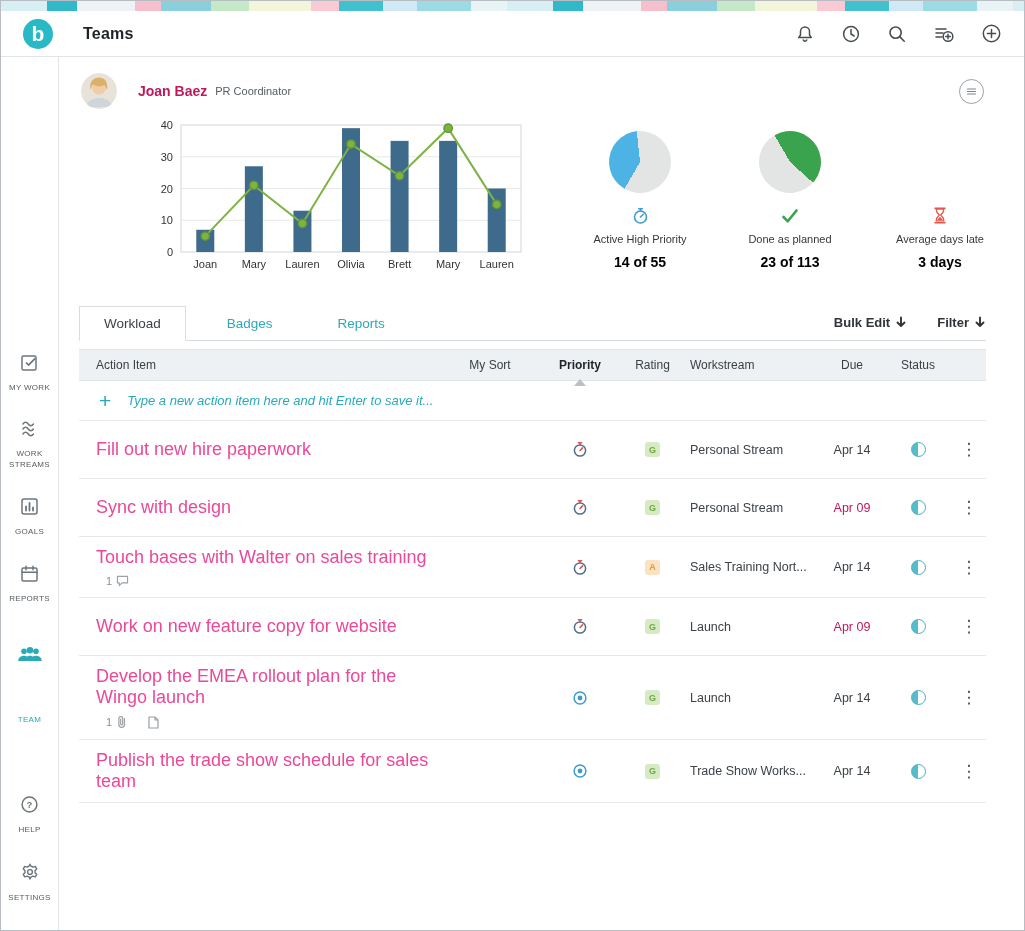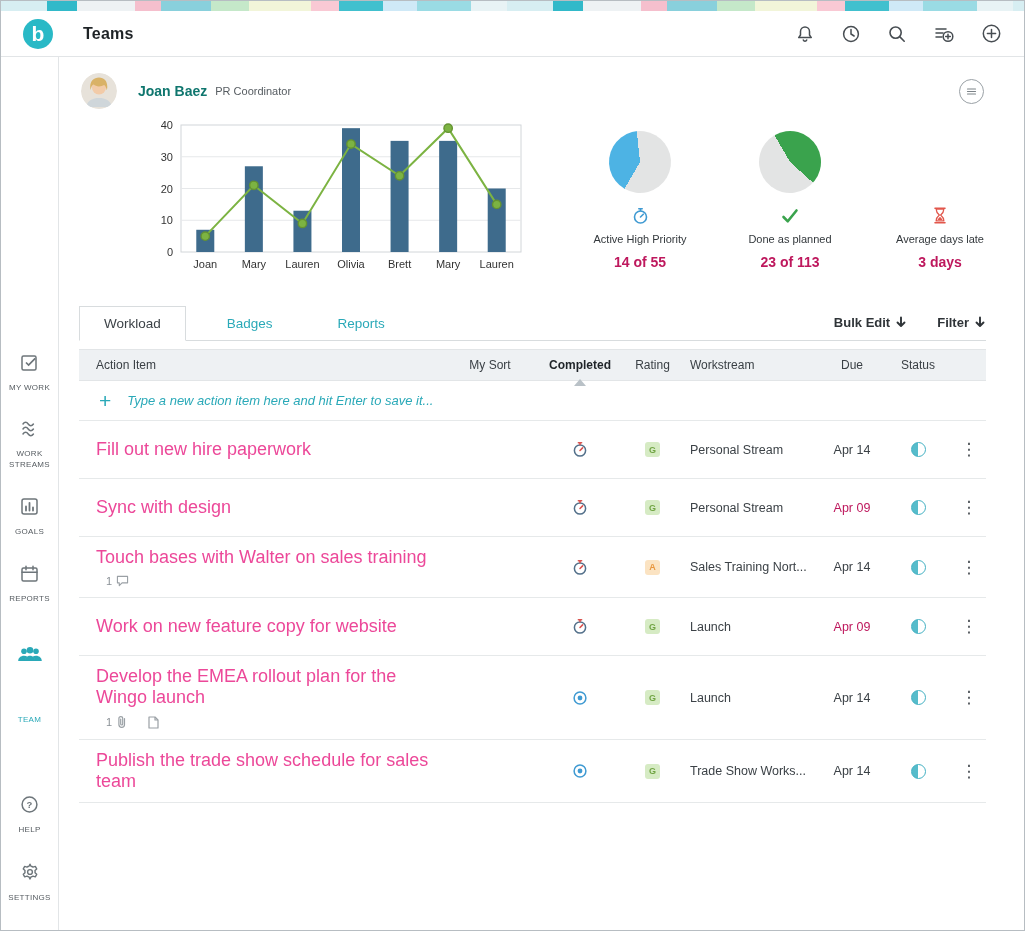--- a/index.html
+++ b/index.html
@@ -25,38 +25,38 @@
   .side-item.active { color:#2aa9b8; }
   .side-item.active .side-label { color:#2aa9b8; }
   .side-item.gap-before { margin-top:14px;gap:48px; }
   .side-item.big-gap-before { margin-top:44px; }
 
   
   .main { position:absolute; left:58px; top:56px; right:0; bottom:0; background:#fff; overflow:hidden; }
 
   .profile-row { display:flex; align-items:center; padding:16px 40px 0 22px; }
   .avatar { width:36px; height:36px; border-radius:50%; overflow:hidden; flex:0 0 auto; }
-  .pname { font-weight:bold; font-size:14px; color:#0f766e; margin-left:21px; }
+  .pname { font-weight:bold; font-size:14px; color:#be185d; margin-left:21px; }
   .prole { font-size:11px; color:#565c61; margin-left:8px; }
   .overview-btn { margin-left:auto; width:25px; height:25px; border-radius:50%; border:1.4px solid #9aa1a6; background:#fff; display:flex; align-items:center; justify-content:center; cursor:pointer; }
 
   .dash-row { display:flex; align-items:flex-start; padding:8px 40px 0 82px; }
   .chart-wrap { width:400px; flex:0 0 auto; }
   .legend { display:flex; justify-content:center; gap:30px; font-size:11px; color:#444; margin-top:8px; padding-left:40px; }
   .legend-item { display:flex; align-items:center; gap:6px; }
   .sw-bar { width:10px; height:10px; background:#3e6b8c; display:inline-block; }
   .sw-line { width:9px; height:9px; border-radius:50%; background:#7cb342; display:inline-block; }
 
   .stats { display:flex; flex:1; justify-content:center; padding-top:14px; margin-left:24px; }
   .stat { display:flex; flex-direction:column; align-items:center; width:150px; }
   .pie { width:62px; height:62px; border-radius:50%; background:#e3e4e4; }
   .pie-spacer { height:62px; }
   .stat-icon { margin-top:13px; height:20px; display:flex; align-items:center; justify-content:center; }
   .stat-label { font-size:11px; color:#33383c; margin-top:7px; }
-  .stat-value { font-size:14px; font-weight:bold; color:#be185d; margin-top:9px; }
+  .stat-value { font-size:14px; font-weight:bold; color:#000000; margin-top:9px; }
 
   
   .tabbar { display:flex; align-items:flex-end; margin:26px 38px 0 20px; border-bottom:1px solid #d8dcde; height:36px;gap:17px; }
   .tab { padding:9px 24px; font-size:13.5px; cursor:pointer; }
   .tab.active { border:1px solid #d8dcde; border-bottom:1px solid #fff; background:#fff; margin-bottom:-1px; color:#3c4247; }
   .tab.plain { color:#2aa9b8; }
   .tab-actions { margin-left:auto; display:flex; gap:30px; align-items:center; padding-bottom:10px; }
   .tab-action { display:flex; align-items:center; gap:5px; font-size:13px; font-weight:bold; color:#2f3438; cursor:pointer; background:none; border:none; }
 
   
@@ -346,21 +346,21 @@
               <path d="M6 1.5v8M2.5 6.5L6 10l3.5-3.5"></path>
             </svg>
         </button>
       </div>
     </div>
 
     <div class="table">
       <div class="thead">
         <div class="th th-action">Action Item</div>
         <div class="th th-center">My Sort</div>
-        <div class="th th-center th-priority">Completed</div>
+        <div class="th th-center th-priority">Priority</div>
         <div class="th th-center">Rating</div>
         <div class="th th-left">Workstream</div>
         <div class="th th-center">Due</div>
         <div class="th th-center">Status</div>
         <div class="th"></div>
       </div>
 
       <div class="add-row">
         <span class="add-plus">+</span>
         <input class="add-input" value="" placeholder="Type a new action item here and hit Enter to save it..." style="">

